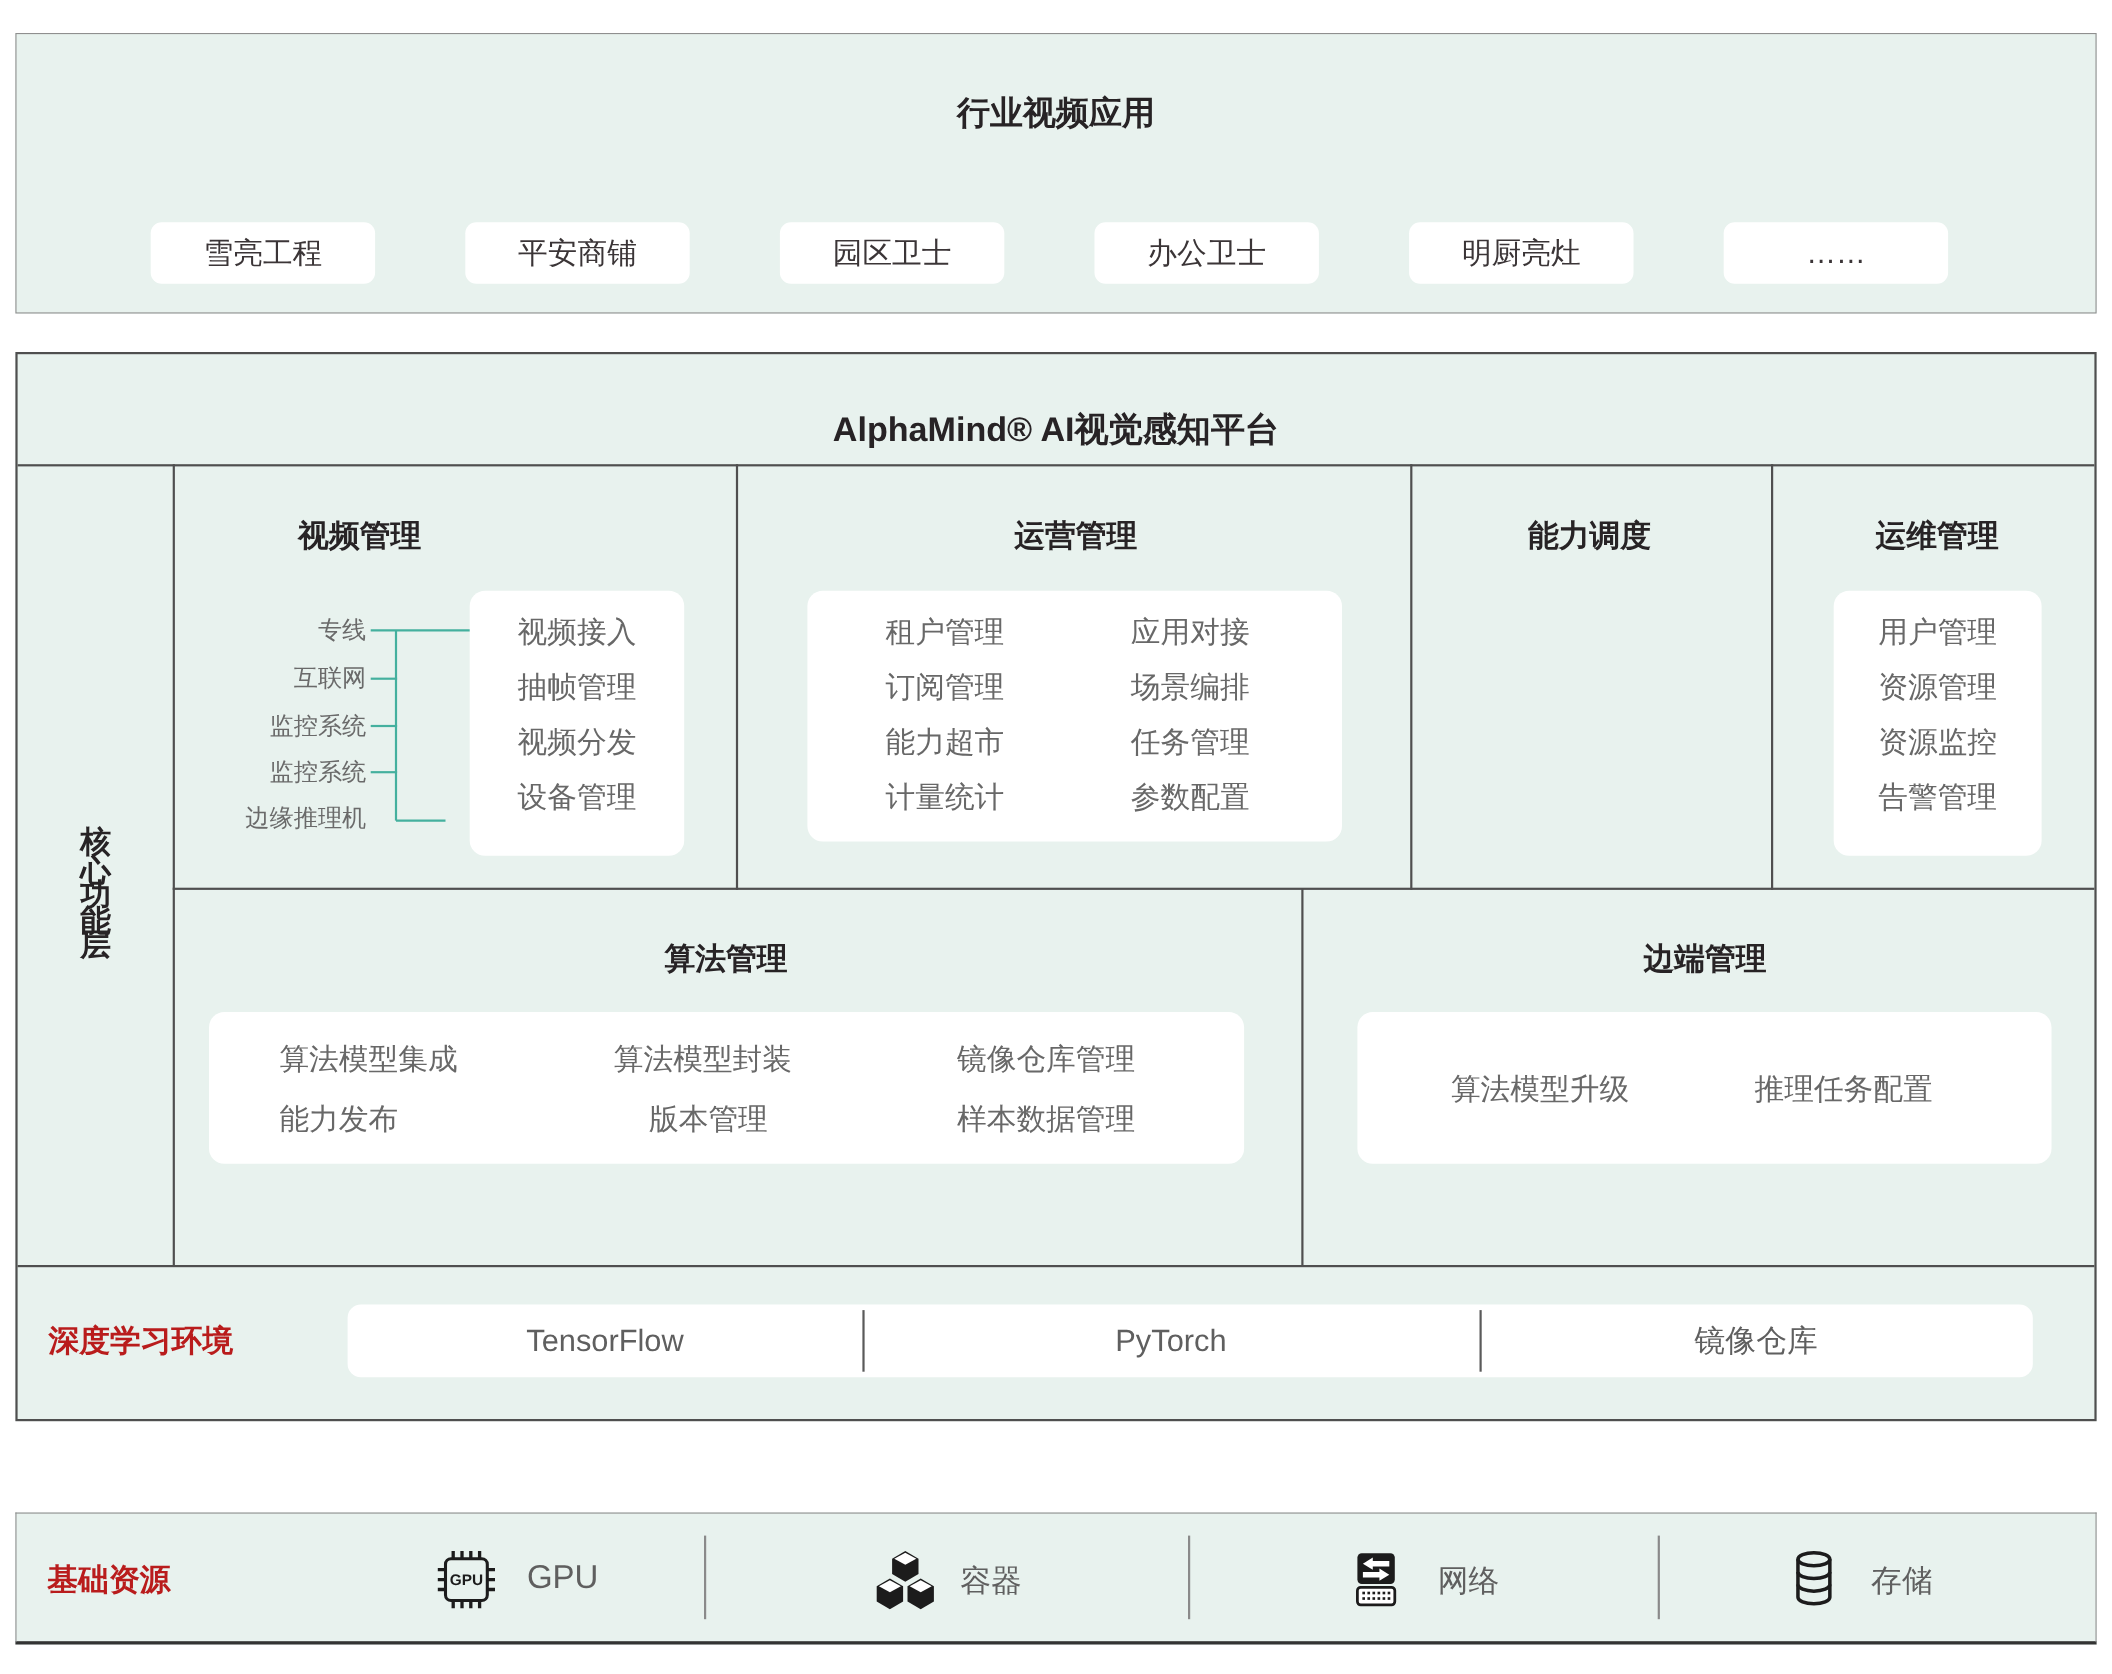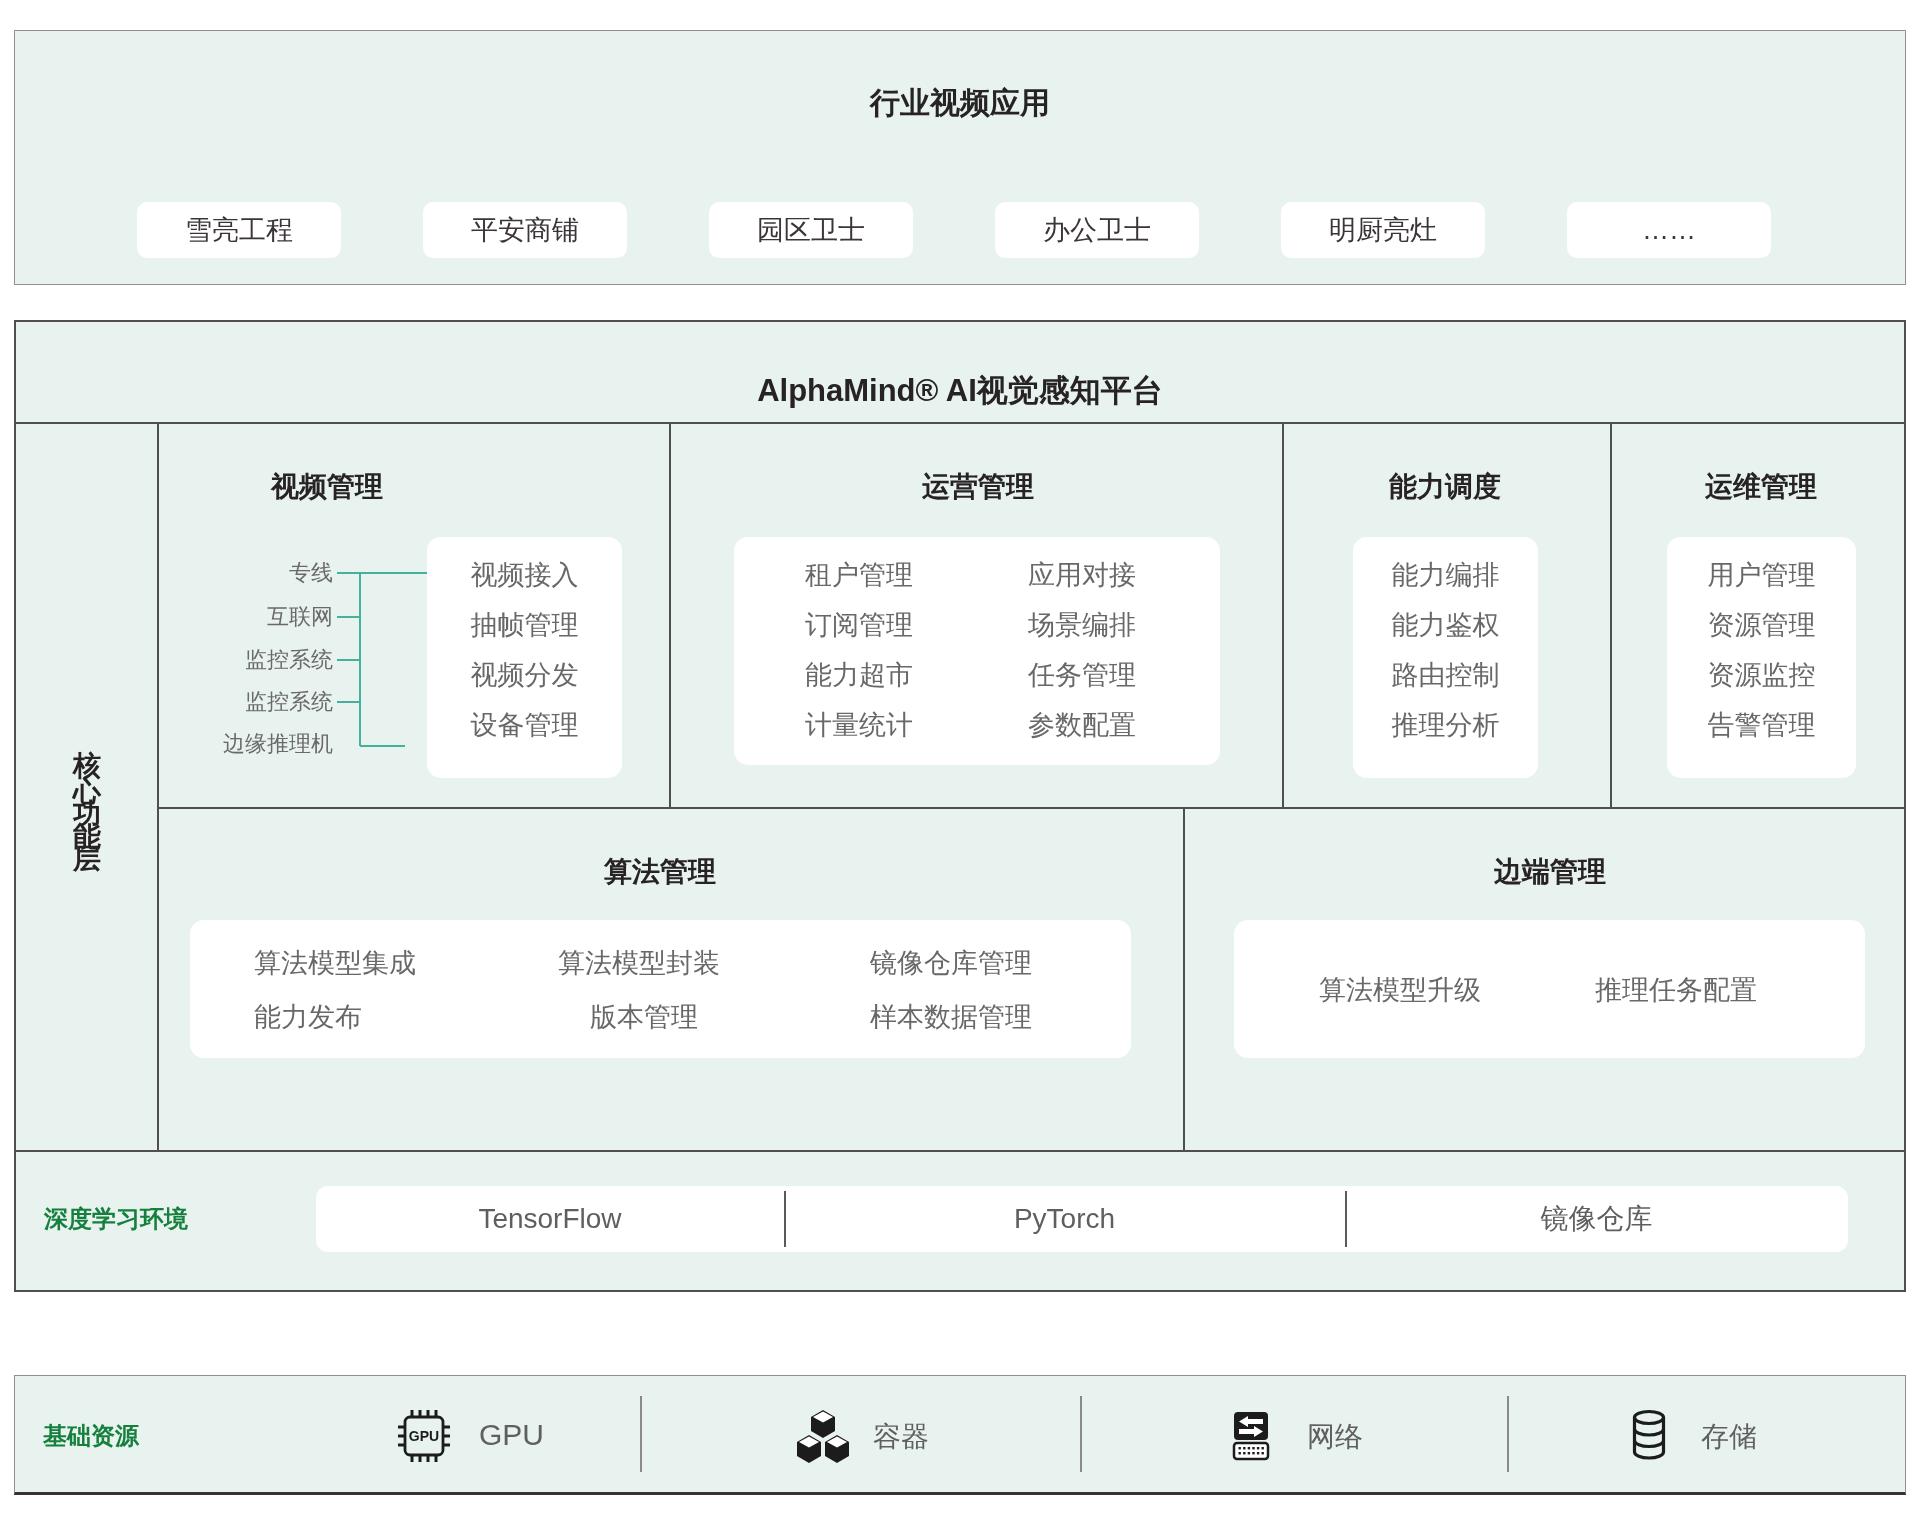--- a/index.html
+++ b/index.html
@@ -21,21 +21,21 @@
     text-align:right;font-size:22px;color:#6a6a6a;}
   .side-label{position:absolute;left:0;top:102px;width:141px;height:726px;display:flex;
     align-items:center;justify-content:center;writing-mode:vertical-rl;text-orientation:upright;
     font-size:28px;font-weight:bold;letter-spacing:0.85em;color:#272325;}
   .cell-span{position:absolute;height:30px;line-height:30px;font-size:27px;color:#686868;white-space:nowrap;}
   .dl-bar{position:absolute;left:300px;top:864px;width:1532px;height:66px;background:#fff;border-radius:12px;display:flex;}
   .dl-cell{display:flex;align-items:center;justify-content:center;font-size:28px;color:#5f5f5f;}
   .dl-div{position:absolute;top:5px;width:1.5px;height:56px;background:#5a5a5a;}
   .bottom-box{position:absolute;left:14px;top:1375px;width:1892px;height:120px;background:#e8f2ee;
     border:1.5px solid #8f8f8f;border-bottom:3px solid #333;box-sizing:border-box;}
-  .infra-label{position:absolute;height:36px;line-height:36px;font-size:24px;font-weight:bold;color:#15803d;}
+  .infra-label{position:absolute;height:36px;line-height:36px;font-size:28px;font-weight:bold;color:#b91c1c;}
   .infra-text{position:absolute;height:34px;line-height:34px;font-size:28px;color:#5f5f5f;}
   .vdiv{position:absolute;top:20px;width:1.5px;height:76px;background:#8a8a8a;}
   svg{display:block;}
 </style>
 </head>
 <body>
 
 <div class="canvas">
 
   <section class="panel" style="left:14px;top:30px;width:1892px;height:255px;">
@@ -99,26 +99,20 @@
         <div class="line">计量统计</div>
       </div>
       <div class="abs" style="left:294px;top:13px;text-align:center;">
         <div class="line">应用对接</div>
         <div class="line">场景编排</div>
         <div class="line">任务管理</div>
         <div class="line">参数配置</div>
       </div>
     </div>
 
-    <div class="wbox centered-lines" style="left:1337px;top:215px;width:185px;height:228px;">
-      <div class="line">能力编排</div>
-      <div class="line">能力鉴权</div>
-      <div class="line">路由控制</div>
-      <div class="line">推理分析</div>
-    </div>
 
     <div class="wbox centered-lines" style="left:1651px;top:215px;width:189px;height:228px;">
       <div class="line">用户管理</div>
       <div class="line">资源管理</div>
       <div class="line">资源监控</div>
       <div class="line">告警管理</div>
     </div>
 
     <div class="sec-header" style="left:528px;top:532px;width:232px;">算法管理</div>
     <div class="sec-header" style="left:1418px;top:532px;width:232px;">边端管理</div>

